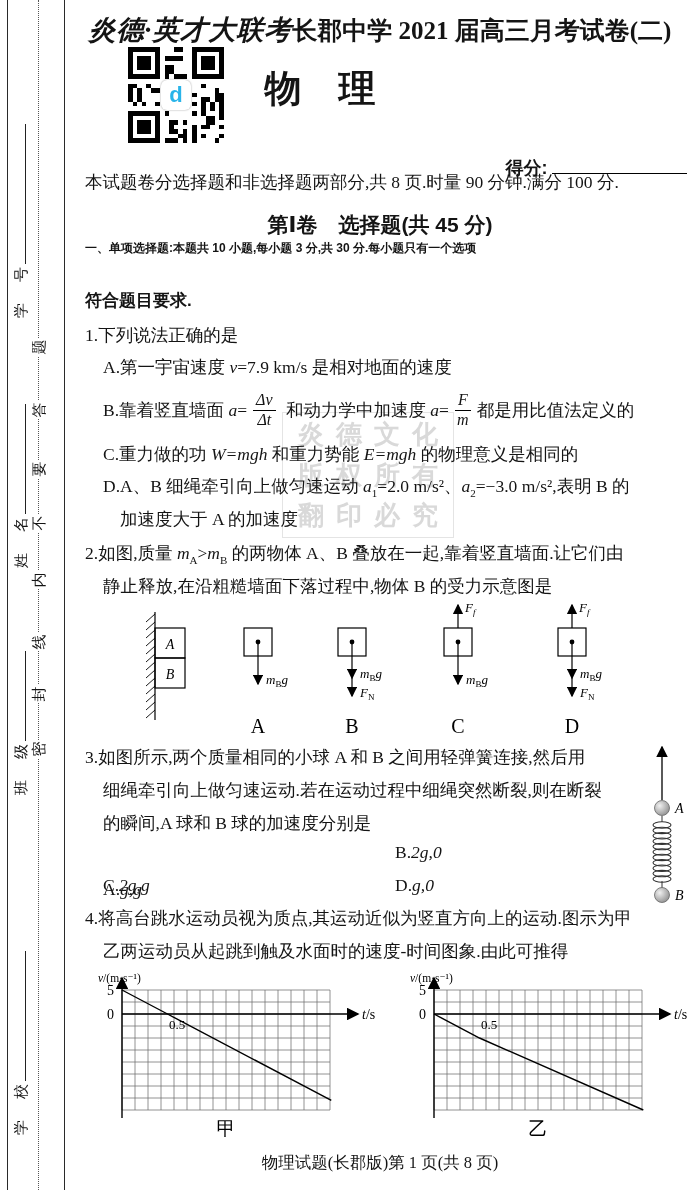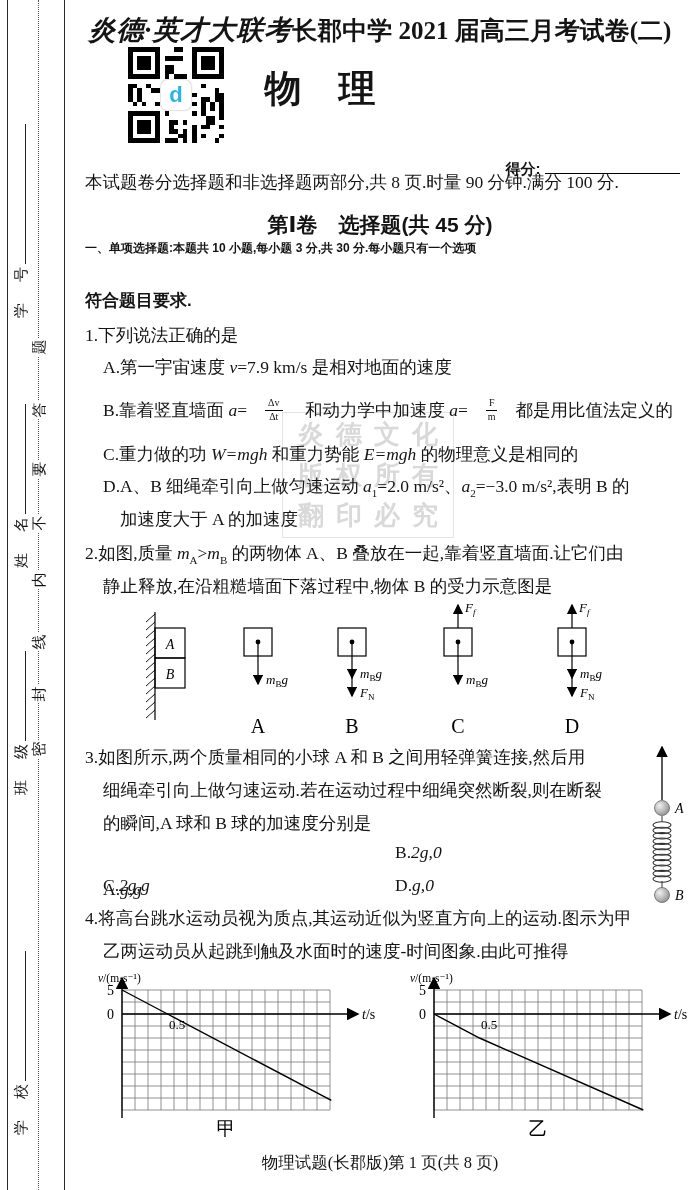--- a/index.html
+++ b/index.html
@@ -15,22 +15,22 @@
   .vfield{position:absolute;left:11px;transform:rotate(-90deg);transform-origin:0 0;
           white-space:nowrap;font-size:15px;letter-spacing:3px;}
   .blank{display:inline-block;border-bottom:1px solid #222;height:14px;vertical-align:baseline;}
   .sealch{position:absolute;left:30px;width:18px;height:18px;background:#fff;z-index:2;
           transform:rotate(-90deg);font-size:15px;line-height:18px;text-align:center;}
   .title{position:absolute;left:70px;top:12px;width:620px;text-align:center;
          font-size:25px;font-weight:900;white-space:nowrap;}
   .brand{font-style:italic;font-size:27px;letter-spacing:1px;}
   .subject{position:absolute;left:230px;top:64px;width:180px;text-align:center;
            font-size:37px;font-weight:900;}
-  .frac{display:inline-block;vertical-align:middle;text-align:center;
-        font-size:10px;line-height:1.05;margin:0 18px;}
+  .frac{display:inline-block;vertical-align:middle;text-align:center;font-style:italic;
+        font-size:16px;line-height:1.05;margin:0 6px;}
   .frac .num{display:block;border-bottom:1px solid #000;padding:0 3px 1px;}
   .frac .den{display:block;padding-top:1px;}
   sub{font-size:11px;}
   .score-blank{display:inline-block;width:135px;border-bottom:1.5px solid #000;height:18px;
                vertical-align:baseline;margin-left:4px;}
   .watermark{position:absolute;left:282px;top:412px;width:172px;height:126px;z-index:0;
              border:1px solid #e4e4e4;display:flex;flex-direction:column;
              justify-content:space-between;align-items:center;padding:4px 0;box-sizing:border-box;}
   .watermark div{font-size:26px;color:#d9d9d9;letter-spacing:12px;text-indent:12px;font-weight:bold;}
   .fig{position:absolute;}
@@ -173,21 +173,21 @@
         <rect x="2" y="16" width="3" height="3" fill="#000"></rect>
       </svg>
     <div id="qr-logo">
         <span>d</span>
       </div>
   </div>
 
   <div class="subject">物　理</div>
 
   <div class="t" style="left:488px;top:134px">
-    <span class="hei" style="font-size:15px">得分:</span><span class="score-blank"></span>
+    <span class="hei" style="font-size:18px">得分:</span><span class="score-blank"></span>
   </div>
 
   <div class="t" style="left:85px;top:172px">本试题卷分选择题和非选择题两部分,共 8 页.时量 90 分钟.满分 100 分.</div>
 
   <div class="t hei center" style="left:70px;top:212px;width:620px;font-size:21px">第Ⅰ卷　选择题(共 45 分)</div>
 
   <div class="t hei" style="left:85px;top:241px;font-size:12px">一、单项选择题:本题共 10 小题,每小题 3 分,共 30 分.每小题只有一个选项</div>
   <div class="t hei" style="left:85px;top:291px;font-size:17px">符合题目要求.</div>
 
   <div class="t" style="left:85px;top:325px">1.下列说法正确的是</div>

